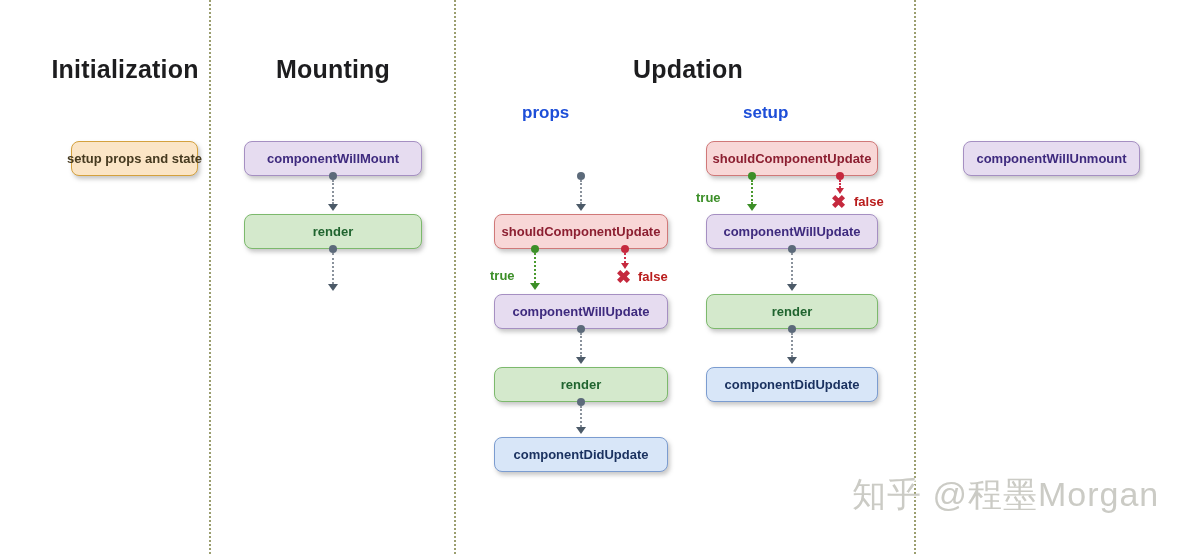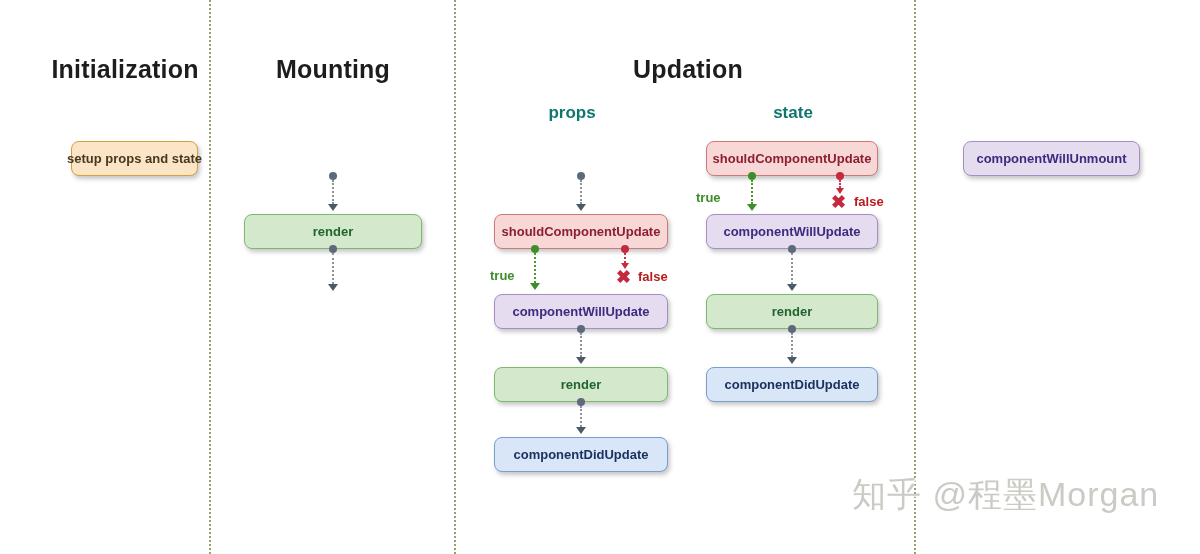--- a/index.html
+++ b/index.html
@@ -5,22 +5,22 @@
   * { margin:0; padding:0; box-sizing:border-box; }
   html,body { width:1200px; height:554px; background:#ffffff; overflow:hidden;
               font-family:"Liberation Sans", sans-serif; }
   .canvas { position:relative; width:1200px; height:554px; background:#fff; }
 
   .divider { position:absolute; top:0; height:554px; width:0;
              border-left:2px dotted #9b9e6f; }
 
   .section-title { position:absolute; font-size:25px; font-weight:600; color:#1d1d1f;
                    text-align:center; letter-spacing:0.2px; }
-  .sub-header { position:absolute; font-size:17px; font-weight:700; color:#0f766e;
-                text-align:center; }
+  .sub-header { position:absolute; font-size:17px; font-weight:700; color:#1d4ed8;
+                text-align:left; }
 
   .node { position:absolute; height:35px; border-radius:8px; border:1.6px solid;
           display:flex; align-items:center; justify-content:center;
           font-size:13px; font-weight:600; box-shadow:2px 3px 4px rgba(130,130,130,0.45);
           white-space:nowrap; }
   .orange { background:#fbe5c6; border-color:#d4a13d; color:#45391f; }
   .purple { background:#e6dcf0; border-color:#a58fc2; color:#3e2a7e; }
   .green  { background:#d4e9cc; border-color:#7cb96c; color:#20642f; }
   .blue   { background:#d8e6f8; border-color:#7b9cd0; color:#1b3260; }
   .cyan   { background:#ade4f4; border-color:#3fa9cc; color:#173a56; }
@@ -54,24 +54,25 @@
 
   <div class="divider" style="left:209px"></div>
   <div class="divider" style="left:454px"></div>
   <div class="divider" style="left:914px"></div>
 
   <div class="section-title" style="left:35px;top:55px;width:180px">Initialization</div>
   <div class="section-title" style="left:253px;top:55px;width:160px">Mounting</div>
   <div class="section-title" style="left:608px;top:55px;width:160px">Updation</div>
 
   <div class="sub-header" style="left:522px;top:103px;width:100px">props</div>
-  <div class="sub-header" style="left:743px;top:103px;width:100px">state</div>
+  <div class="sub-header" style="left:743px;top:103px;width:100px">setup</div>
 
   <div class="node orange" style="left:71px;top:141px;width:127px">setup props and state</div>
 
+  <div class="node purple" style="left:244px;top:141px;width:178px">componentWillMount</div>
   <div class="dot" style="left:329px;top:172px"></div>
   <div class="vline" style="left:332px;top:180px;height:24px"></div>
   <div class="arrowhead" style="left:328px;top:204px"></div>
 
   <div class="node green" style="left:244px;top:214px;width:178px">render</div>
   <div class="dot" style="left:329px;top:245px"></div>
   <div class="vline" style="left:332px;top:253px;height:31px"></div>
   <div class="arrowhead" style="left:328px;top:284px"></div>
 
 

